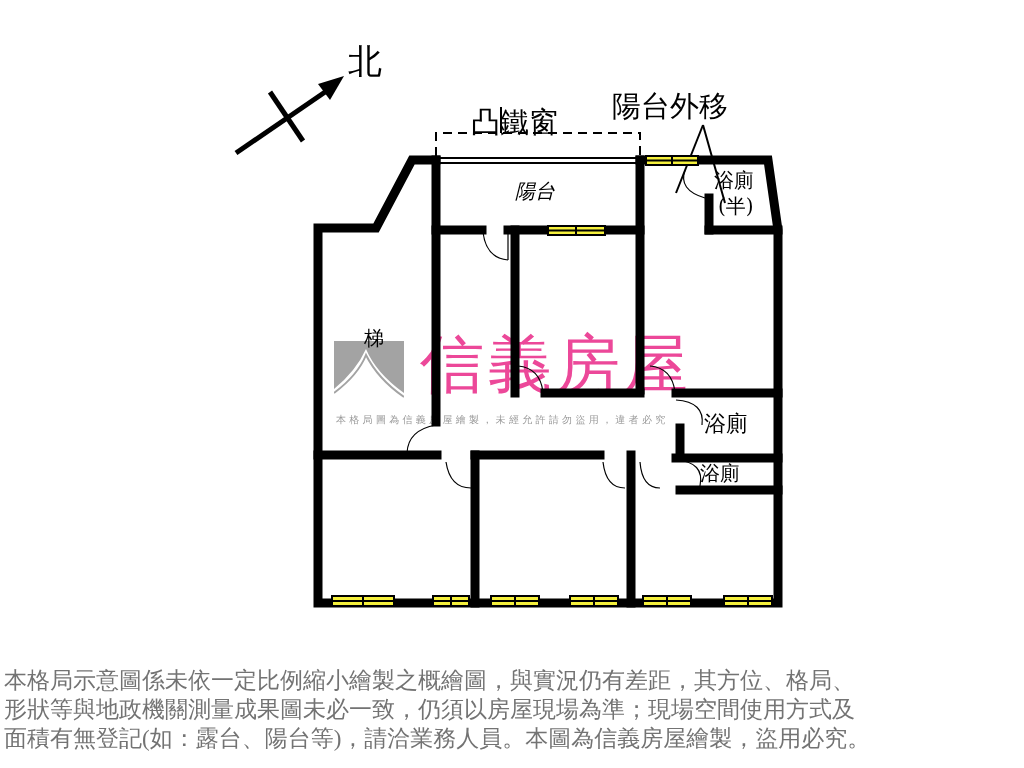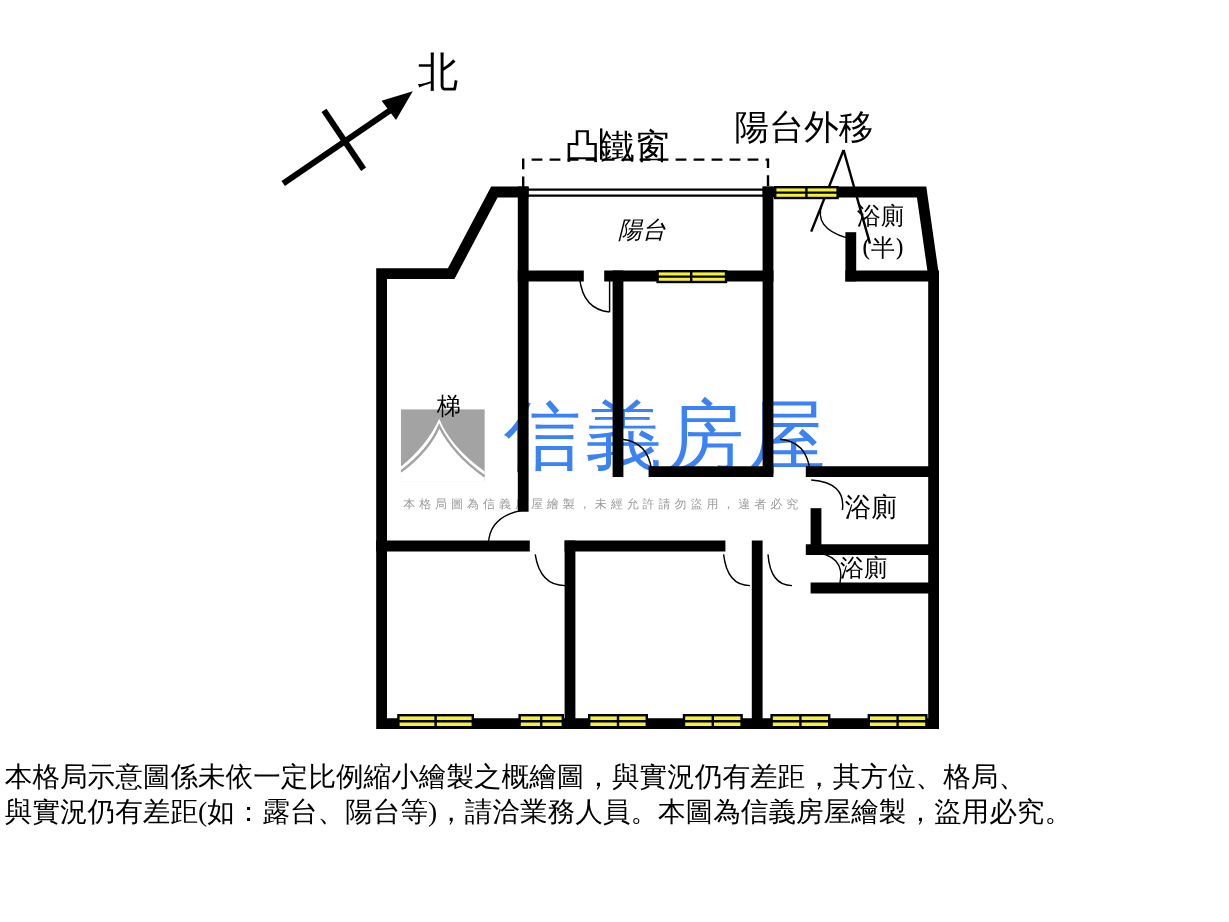--- a/index.html
+++ b/index.html
@@ -1,27 +1,27 @@
 <!DOCTYPE html>
 <html><head>
 <meta charset="utf-8">
 <style>
   html, body { margin: 0; padding: 0; background: #ffffff; }
   body { width: 1024px; height: 768px; position: relative; overflow: hidden;
          font-family: "DejaVu Serif", "Liberation Serif", serif; }
   #plan { position: absolute; left: 0; top: 0; }
   .lbl { position: absolute; color: #000; white-space: nowrap; line-height: 1; }
-  .disclaimer { position: absolute; left: 4px; top: 633px; width: 1020px;
+  .disclaimer { position: absolute; left: 4px; top: 666px; width: 1020px;
     font-family: "Liberation Serif", "DejaVu Serif", serif; font-size: 23px;
-    line-height: 29px; color: #000000; }
+    line-height: 29px; color: #737373; }
   .disclaimer div { white-space: nowrap; }
   .wm-text { position: absolute; left: 336px; top: 413px; font-family: "Liberation Sans", "DejaVu Sans", sans-serif;
     font-size: 10px; letter-spacing: 3.3px; color: #9a9a9a; white-space: nowrap; }
   .wm-big { position: absolute; left: 420px; top: 332px; font-family: "DejaVu Sans", "Liberation Sans", sans-serif;
-    font-size: 64px; letter-spacing: 4px; color: #3b82f6; white-space: nowrap; line-height: 1; }
+    font-size: 64px; letter-spacing: 4px; color: #ec4899; white-space: nowrap; line-height: 1; }
 </style>
 </head>
 <body>
 
 <svg id="wm-logo" style="position:absolute;left:334px;top:341px;" width="70" height="60" viewBox="0 0 70 60">
   <rect x="0" y="0" width="70" height="60" fill="#a3a3a3"></rect>
   <path d="M0 48 Q22 30 32 8 Q42 32 70 52 L70 60 L0 60 Z" fill="#ffffff"></path>
   <path d="M0 52 Q24 34 32 14 Q44 38 70 56" fill="none" stroke="#a3a3a3" stroke-width="2"></path>
 </svg>
 <div class="wm-big">信義房屋</div>
@@ -137,14 +137,15 @@
 <div class="lbl" style="left:612px;top:92px;font-size:29px;">陽台外移</div>
 <div class="lbl" style="left:515px;top:181px;font-size:20px;font-style:italic;">陽台</div>
 <div class="lbl" style="left:714px;top:170px;font-size:20px;">浴廁</div>
 <div class="lbl" style="left:718px;top:196px;font-size:20px;">(半)</div>
 <div class="lbl" style="left:364px;top:328px;font-size:20px;">梯</div>
 <div class="lbl" style="left:704px;top:413px;font-size:22px;">浴廁</div>
 <div class="lbl" style="left:700px;top:463px;font-size:20px;">浴廁</div>
 
 <div class="disclaimer">
   <div>本格局示意圖係未依一定比例縮小繪製之概繪圖，與實況仍有差距，其方位、格局、</div>
-  <div>與實況仍有差距(如：露台、陽台等)，請洽業務人員。本圖為信義房屋繪製，盜用必究。</div>
+  <div>形狀等與地政機關測量成果圖未必一致，仍須以房屋現場為準；現場空間使用方式及</div>
+  <div>面積有無登記(如：露台、陽台等)，請洽業務人員。本圖為信義房屋繪製，盜用必究。</div>
 </div>
 
 </body></html>

